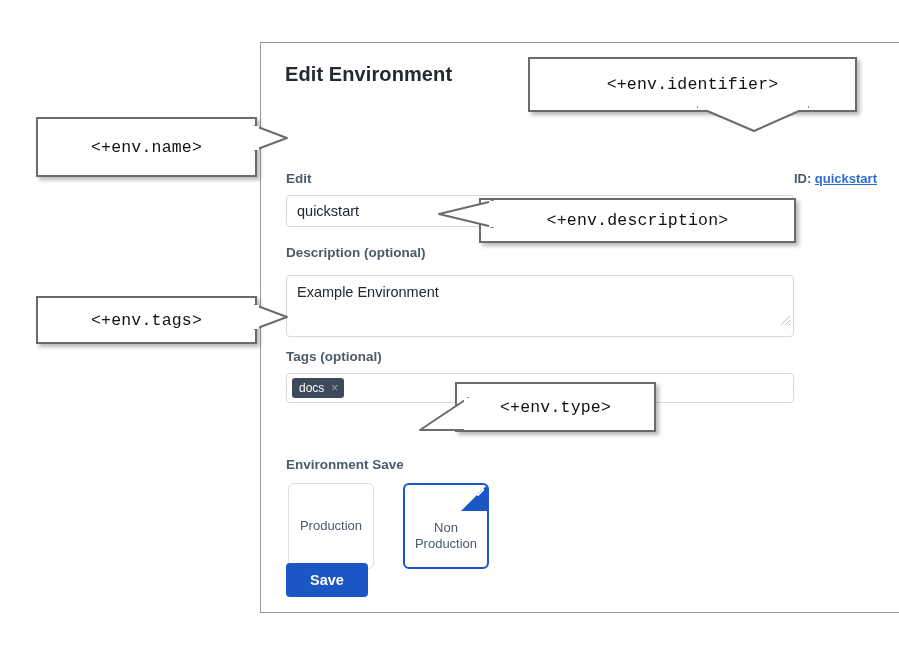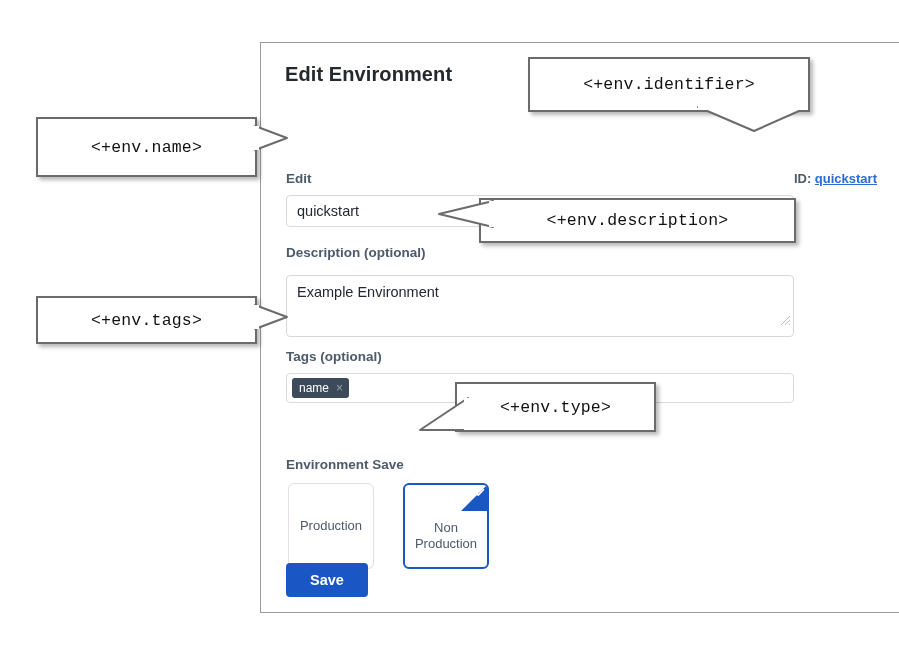--- a/index.html
+++ b/index.html
@@ -209,21 +209,21 @@
     z-index: 20;
     box-sizing: border-box;
   }
   .callout-tail {
     position: absolute;
     z-index: 21;
     overflow: visible;
   }
 
   #callout-name       { left: 36px;  top: 117px; width: 221px; height: 60px; }
-  #callout-identifier { left: 528px; top: 57px;  width: 282px; height: 55px; }
+  #callout-identifier { left: 528px; top: 57px;  width: 329px; height: 55px; }
   #callout-description{ left: 479px; top: 198px; width: 317px; height: 45px; }
   #callout-tags       { left: 36px;  top: 296px; width: 221px; height: 48px; }
   #callout-type       { left: 455px; top: 382px; width: 201px; height: 50px; }
 </style>
 </head>
 <body>
 
 <div id="form-panel">
 
   <div id="panel-title">Edit Environment</div>
@@ -244,21 +244,21 @@
   <svg id="desc-grip" viewBox="0 0 11 11">
     <line x1="10" y1="1" x2="1" y2="10" stroke="#b9bec4" stroke-width="1"></line>
     <line x1="10" y1="5" x2="5" y2="10" stroke="#b9bec4" stroke-width="1"></line>
     <line x1="10" y1="9" x2="9" y2="10" stroke="#b9bec4" stroke-width="1"></line>
   </svg>
 
   <div class="field-label" id="label-tags">Tags (optional)</div>
 
   <div id="tags-input">
     <span class="tag-chip">
-      <span>name</span>
+      <span>docs</span>
       <span class="tag-x">×</span>
     </span>
   </div>
 
   <div class="field-label" id="label-type">Environment Save</div>
 
   <div class="type-card" id="card-production">
     <span class="card-text">Production</span>
   </div>
 

